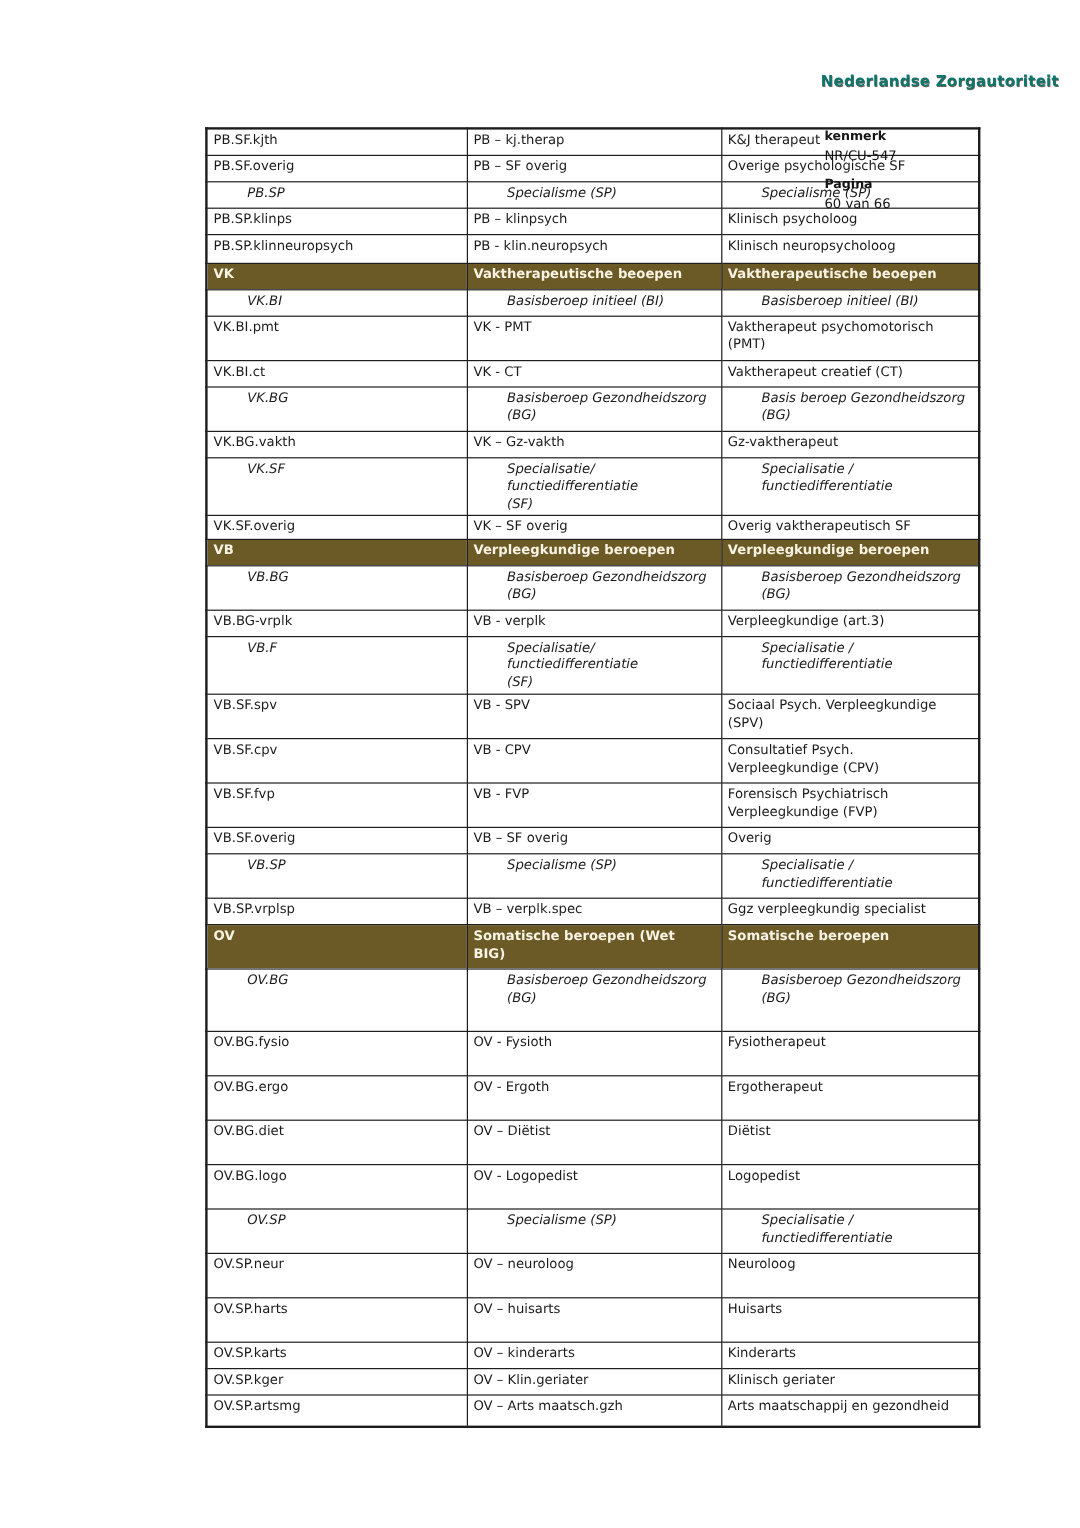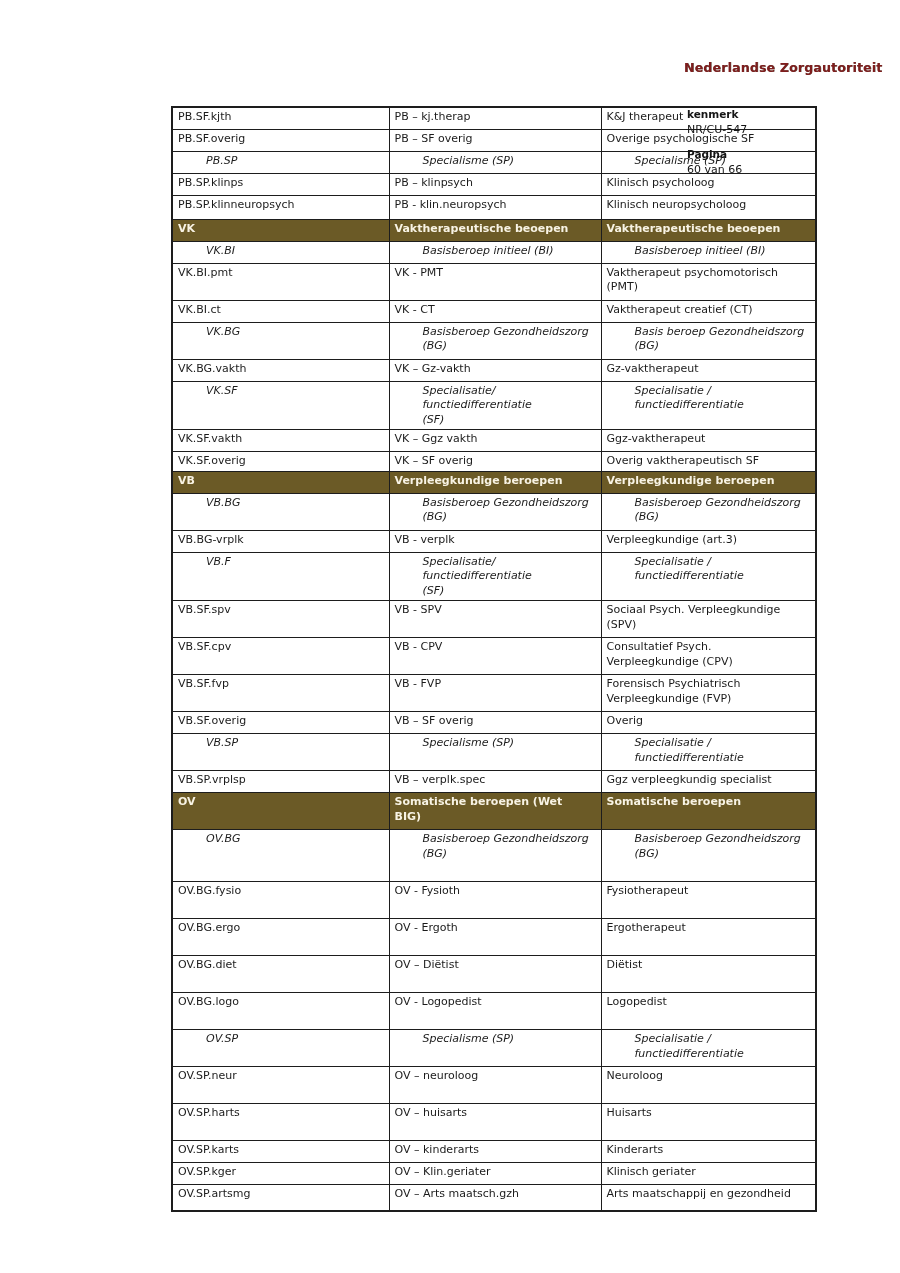--- a/index.html
+++ b/index.html
@@ -15,21 +15,21 @@
     color: #1b1b1b;
     overflow: hidden;
   }
   .logo {
     position: absolute;
     left: 684px;
     top: 60px;
     font-weight: bold;
     font-size: 12.5px;
     letter-spacing: 0.2px;
-    color: #7f1d1d;
+    color: #0f766e;
     text-shadow: 0.4px 0.4px 0 #6a6459;
     white-space: nowrap;
     z-index: 3;
   }
   .meta {
     position: absolute;
     left: 687px;
     top: 107px;
     font-size: 11px;
     line-height: 15px;
@@ -155,25 +155,20 @@
         <td>VK – Gz-vakth</td>
         <td>Gz-vaktherapeut</td>
       </tr>
       <tr class="italic" style="height: 37px;">
         <td>VK.SF</td>
         <td>Specialisatie/ functiedifferentiatie
 (SF)</td>
         <td>Specialisatie /
 functiedifferentiatie</td>
       </tr>
-      <tr class="data" style="height: 22px;">
-        <td>VK.SF.vakth</td>
-        <td>VK – Ggz vakth</td>
-        <td>Ggz-vaktherapeut</td>
-      </tr>
       <tr class="data" style="height: 16px;">
         <td>VK.SF.overig</td>
         <td>VK – SF overig</td>
         <td>Overig vaktherapeutisch SF</td>
       </tr>
       <tr class="section" style="height: 22px;">
         <td>VB</td>
         <td>Verpleegkundige beroepen</td>
         <td>Verpleegkundige beroepen</td>
       </tr>

